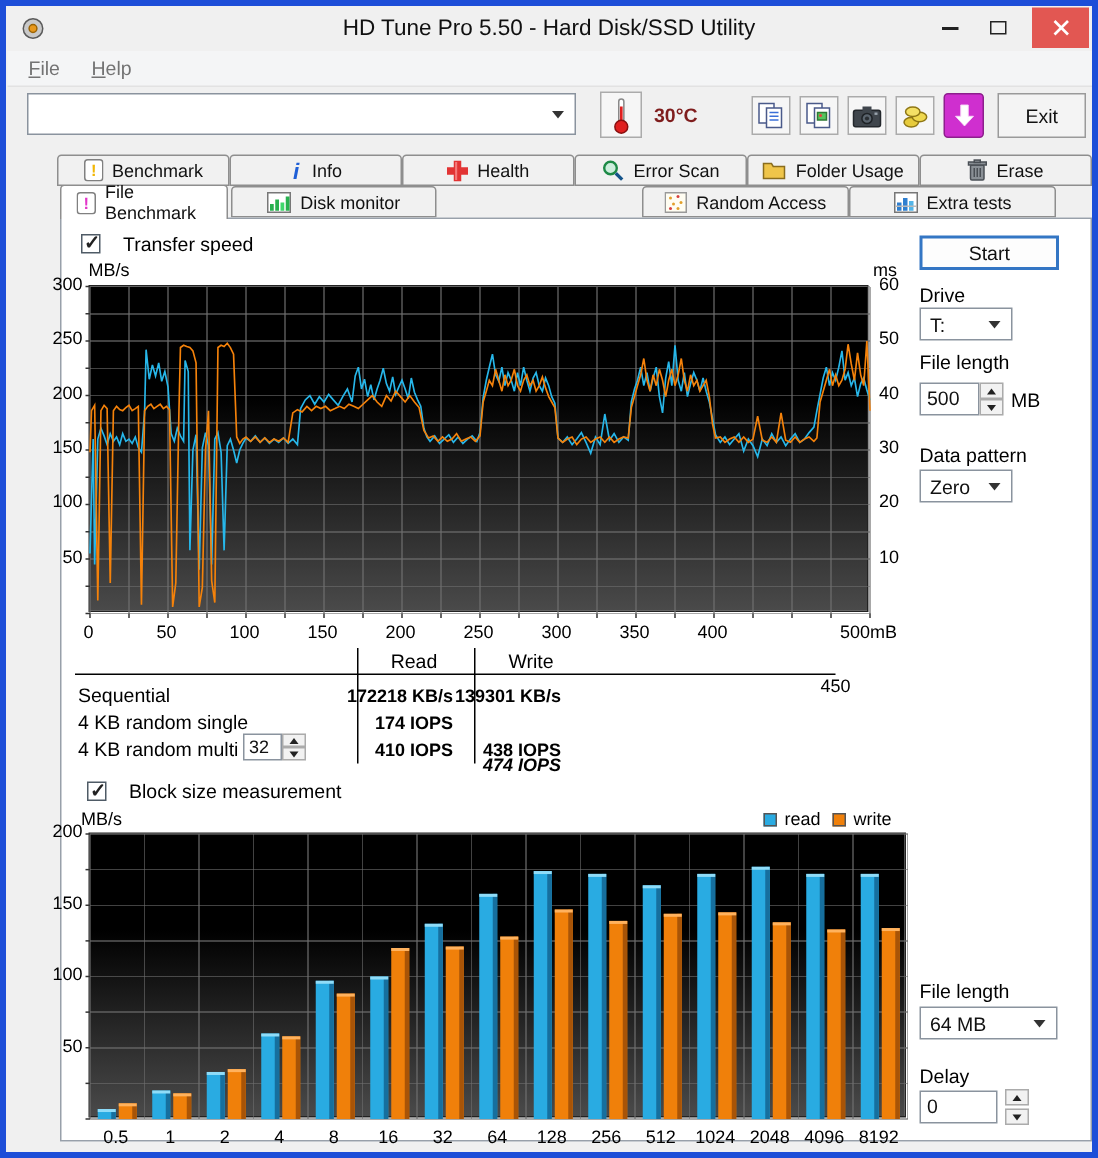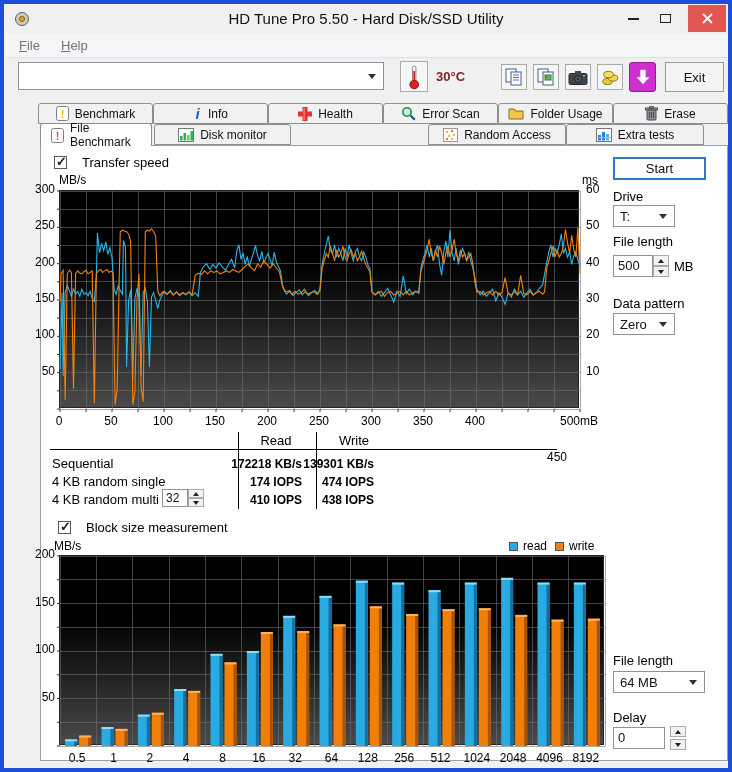--- a/index.html
+++ b/index.html
@@ -368,21 +368,21 @@
   <div class="tline" style="left:234px; top:428px; width:1px; height:77px;"></div>
   <div class="tline" style="left:312px; top:428px; width:1px; height:77px;"></div>
   <div class="tline" style="left:46px; top:445px; width:507px; height:1px;"></div>
 
   <span class="trow-label" style="left:48px; top:452px;">Sequential</span>
   <span class="tval" style="right:426px; top:453px;">172218 KB/s</span>
   <span class="tval" style="right:354px; top:453px;">139301 KB/s</span>
 
   <span class="trow-label" style="left:48px; top:470px;">4 KB random single</span>
   <span class="tval" style="right:426px; top:471px;">174 IOPS</span>
-  <span class="tval" style="right:354px; top:471px;">474 IOPS</span>
+  <span class="tval" style="right:354px; top:499px;font-style:italic;">474 IOPS</span>
 
   <span class="trow-label" style="left:48px; top:488px;">4 KB random multi</span>
   <div class="spinbox" style="left:158px; top:485px; height:18px;">
     <span class="spin-input" style="width:26px; font-size:12px; padding:1px 3px;">32</span>
     <span class="spin-btns">
         <span class="sb">
           <span class="tri-up"></span>
         </span>
         <span class="sb">
           <span class="tri-dn"></span>

